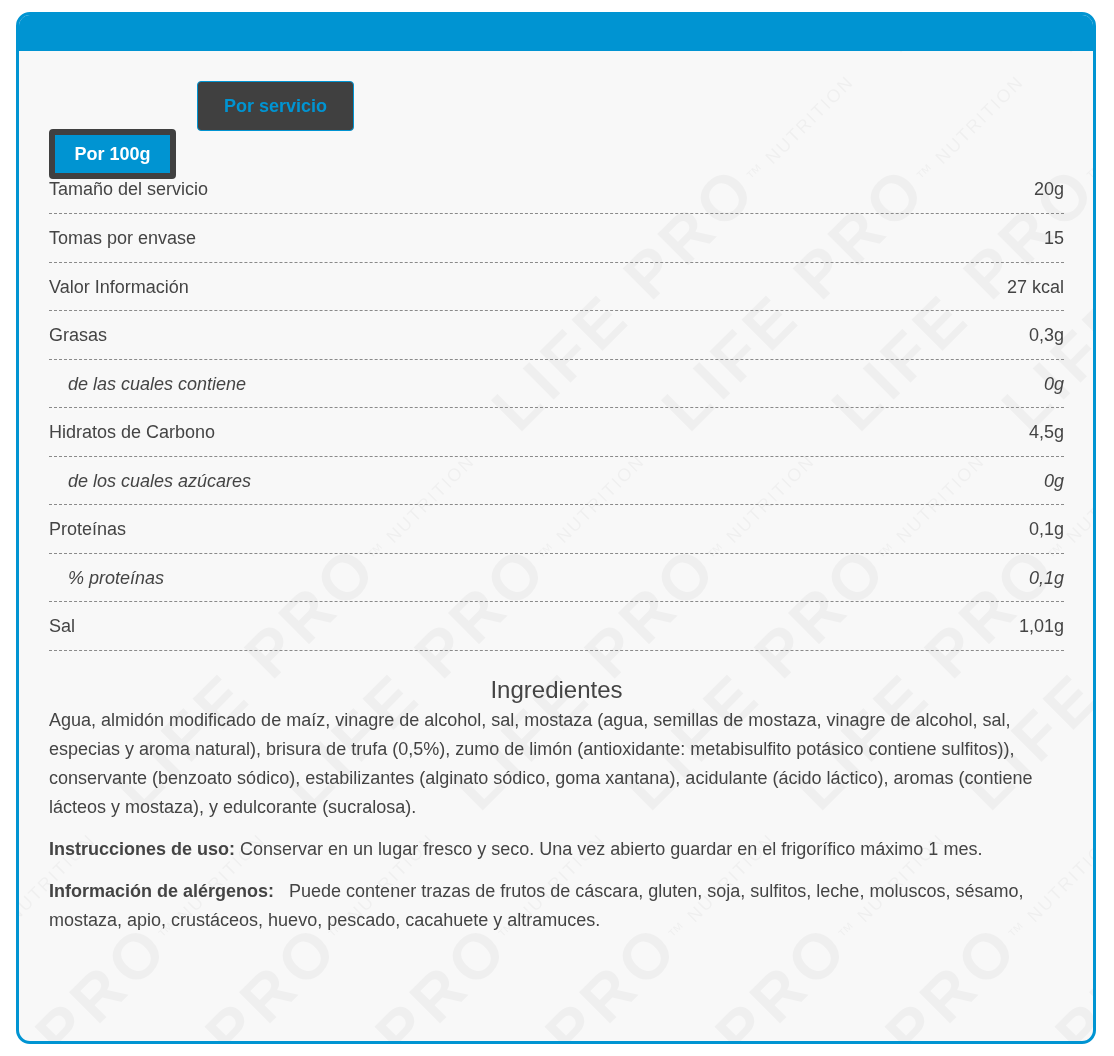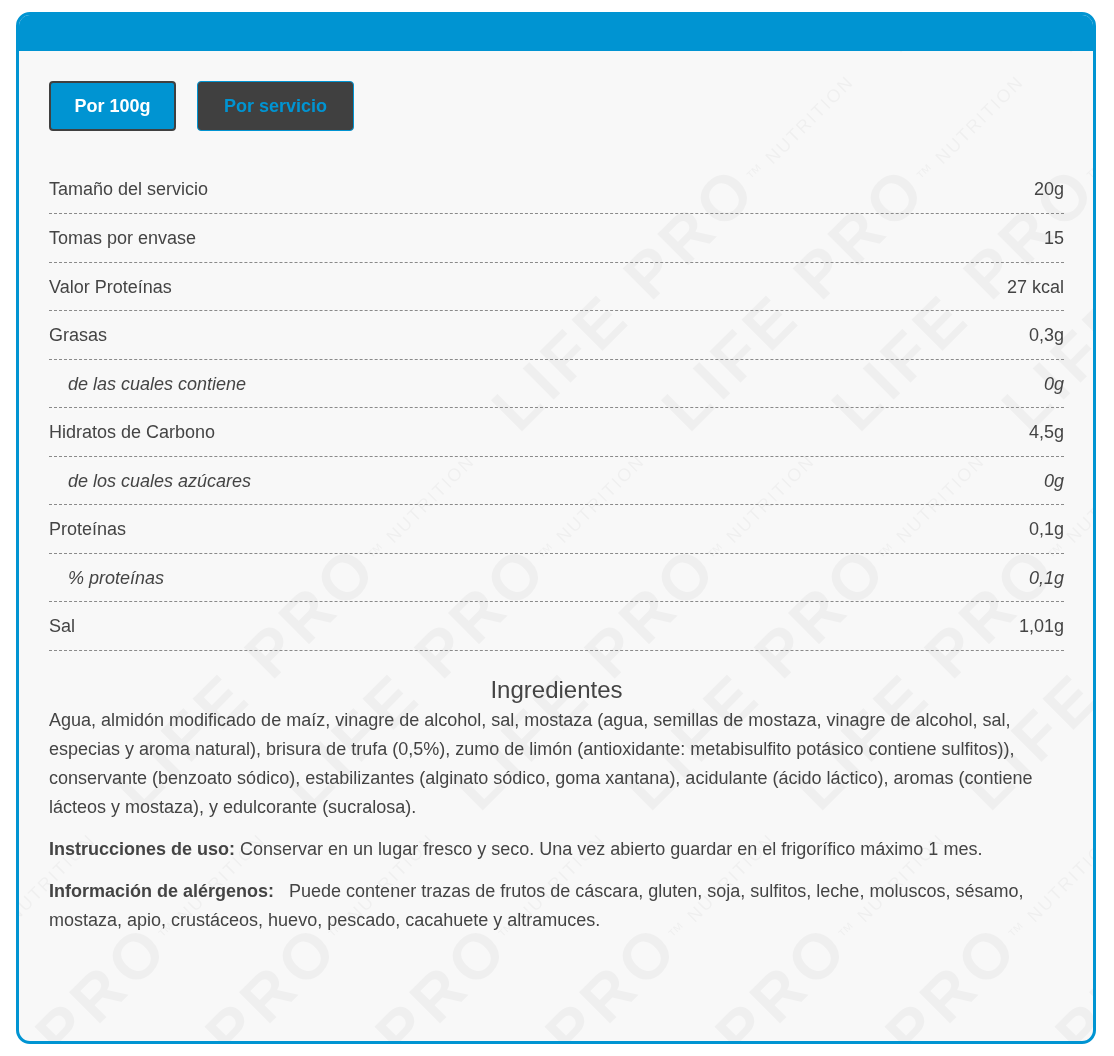--- a/index.html
+++ b/index.html
@@ -62,21 +62,22 @@
       font-size: 18px;
       font-weight: bold;
       display: flex; align-items: center; justify-content: center;
       cursor: pointer;
       font-family: "Liberation Sans", sans-serif;
     }
     .toggle-btn.active {
       width: 127px;
       background: #0094d2;
       color: #ffffff;
-      border: 2px solid #404040;
+      border: 6px solid #404040;
+      margin-top: 48px;
     }
     .toggle-btn.inactive {
       width: 157px;
       background: #404040;
       color: #0094d2;
       border: 1px solid #0094d2;
     }
     .nutrition-table {
       margin-top: 33px;
       width: 1015px;
@@ -126,21 +127,21 @@
     <div class="nutrition-table">
       <div class="nrow">
         <span class="nlabel">Tamaño del servicio</span>
         <span class="nvalue">20g</span>
       </div>
       <div class="nrow">
         <span class="nlabel">Tomas por envase</span>
         <span class="nvalue">15</span>
       </div>
       <div class="nrow">
-        <span class="nlabel">Valor Proteínas</span>
+        <span class="nlabel">Valor Información</span>
         <span class="nvalue">27 kcal</span>
       </div>
       <div class="nrow">
         <span class="nlabel">Grasas</span>
         <span class="nvalue">0,3g</span>
       </div>
       <div class="nrow sub">
         <span class="nlabel">de las cuales contiene</span>
         <span class="nvalue">0g</span>
       </div>

